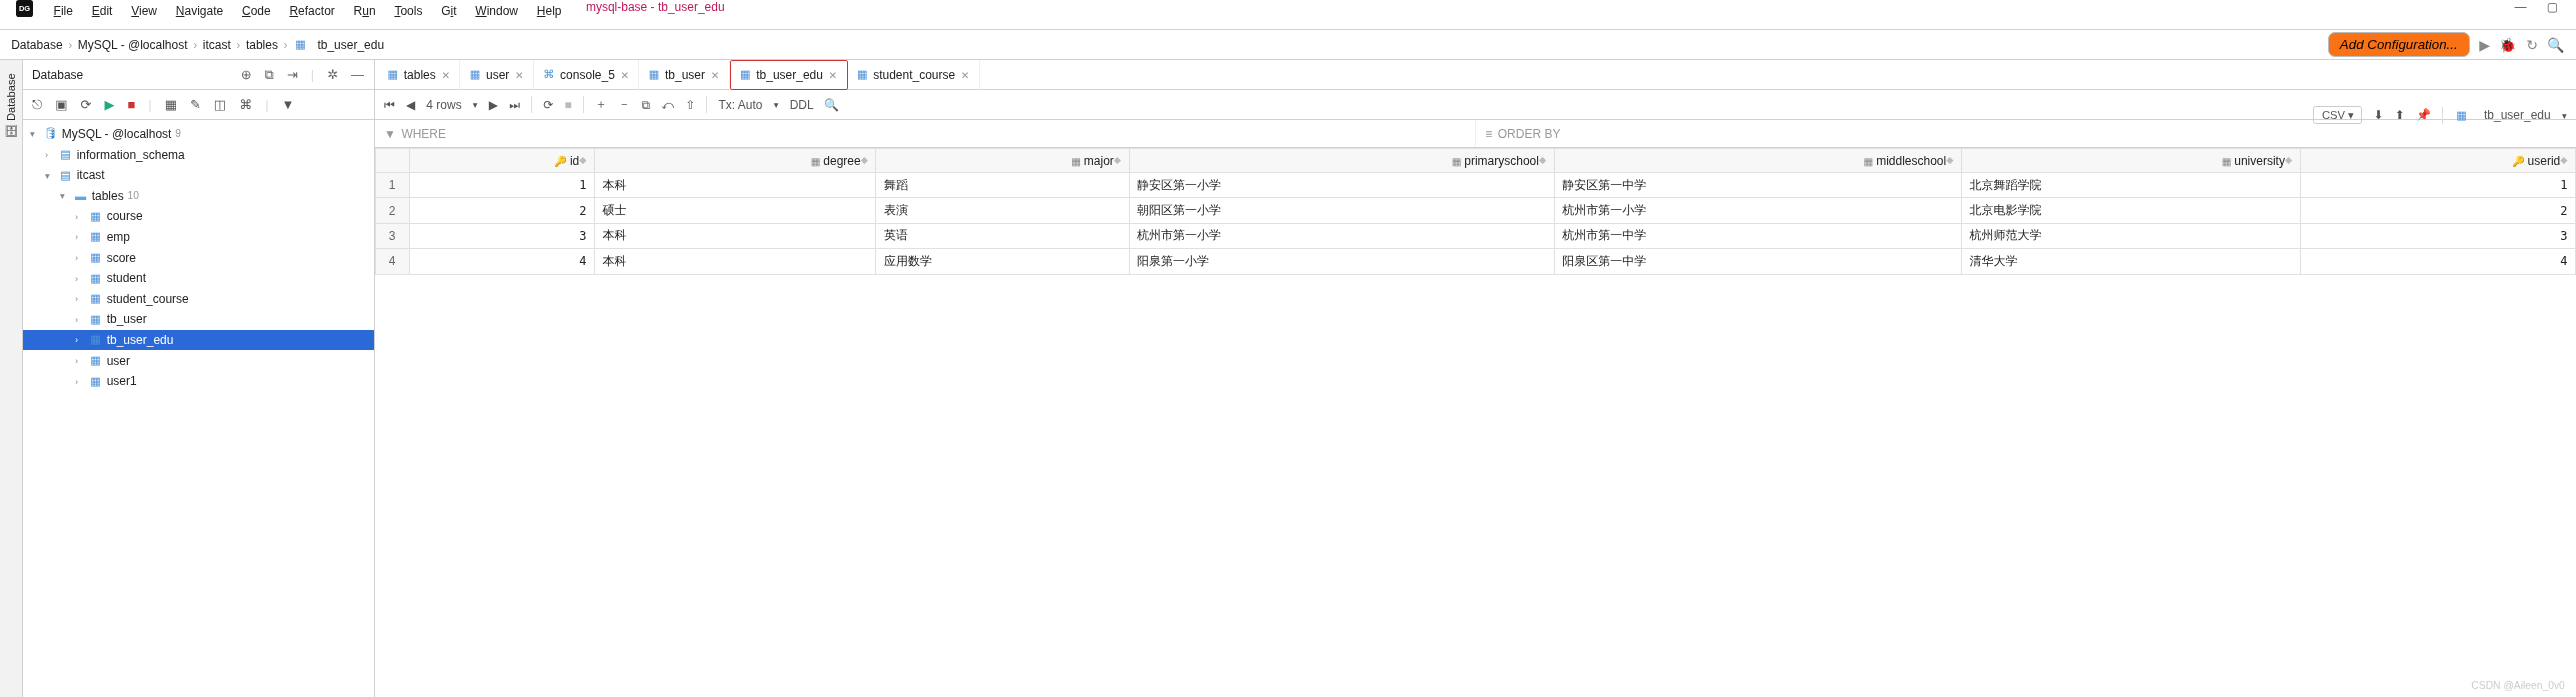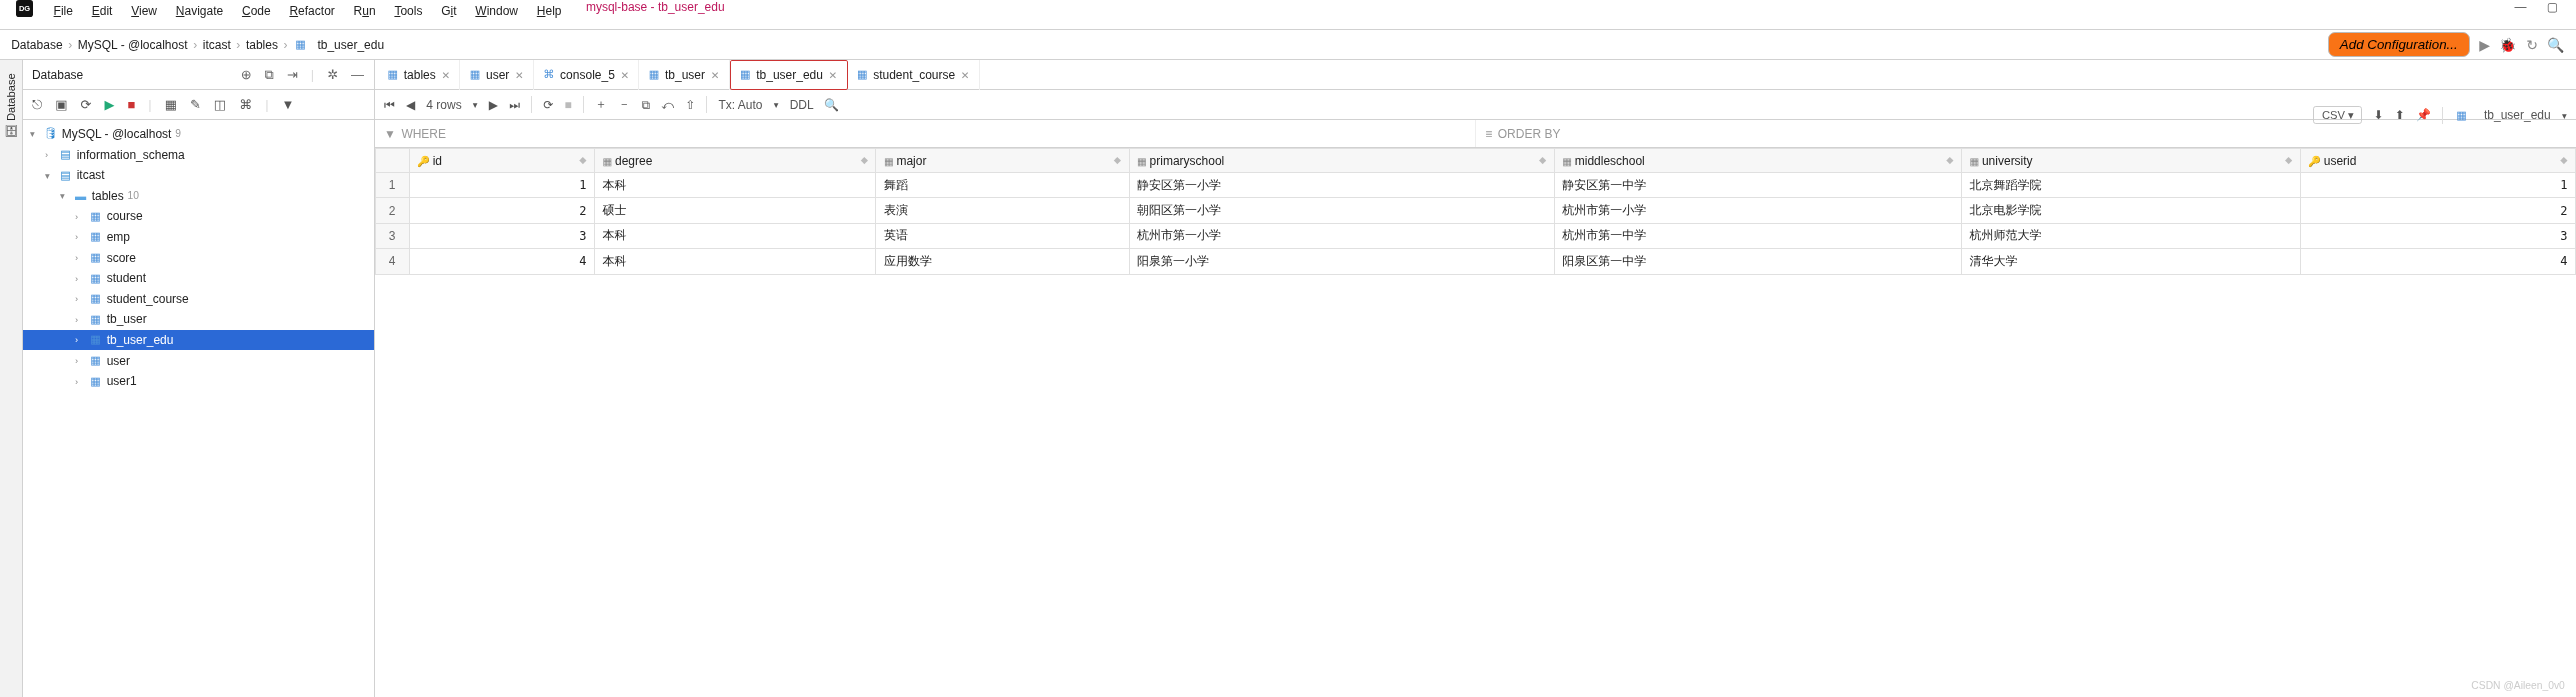--- a/index.html
+++ b/index.html
@@ -68,21 +68,21 @@
     
     
     .filter-row { display: flex; height: 28px; border-bottom: 0.9px solid #d1d1d1; color: #999; font-family: Consolas, monospace; font-size: 12px; }
     .filter-cell { flex: 1; display: flex; align-items: center; padding: 0 9.4px; gap: 5.6px; }
     .filter-cell:first-child { border-right: 0.9px solid #eee; }
     
     
     .data-table { flex: 1; overflow: auto; position: relative; }
     table { border-collapse: collapse; width: 100%; }
     th, td { border: 0.9px solid #e0e0e0; padding: 3.7px 7.5px; height: 24px; text-align: left; font-size: 12px; }
-    th { background: #f7f7f7; font-weight: normal; position: relative; }
+    th { background: #f7f7f7; font-weight: normal; position: relative; text-align: right; }
     th.rownum, td.rownum { width: 34px; text-align: center; background: #f7f7f7; color: #666; }
     .col-icon { color: #888; font-size: 10.3px; margin-right: 2.8px; }
     .col-key { color: #c49b3a; }
     .col-sort { float: right; color: #bbb; font-size: 9.4px; }
     td.num { text-align: right; font-family: Consolas, monospace; }
     
     .watermark { position: fixed; bottom: 5.6px; right: 11.2px; color: #ccc; font-size: 10.3px; }
   </style>
 </head>
 <body>

